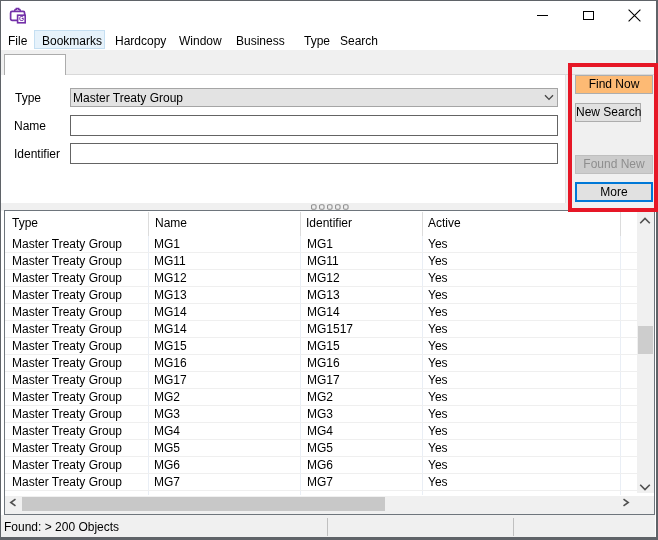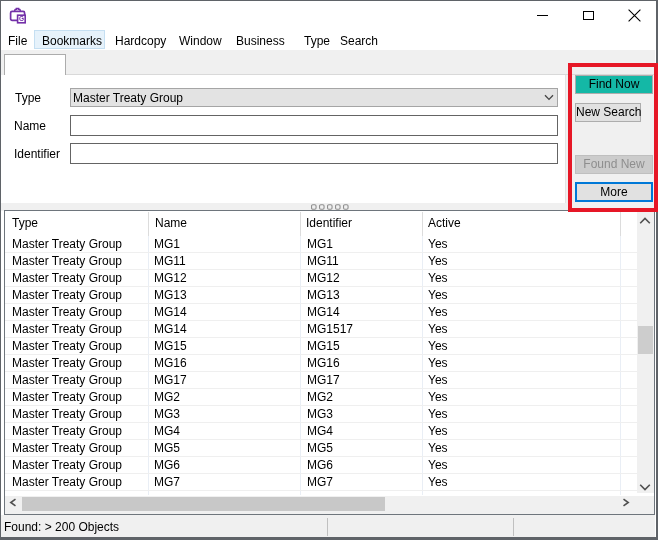--- a/index.html
+++ b/index.html
@@ -53,21 +53,21 @@
 
   <div class="abs" style="left:70px;top:88px;width:488px;height:19px;background:#e3e3e3;border:1px solid #a5a5a5;"></div>
   <div class="abs t12" style="left:73px;top:91px;">Master Treaty Group</div>
   <svg class="abs" style="left:544px;top:94px;" width="10" height="7" viewBox="0 0 10 7">
     <path d="M1 1.2 L5 5.4 L9 1.2" fill="none" stroke="#444" stroke-width="1.3"></path>
   </svg>
 
   <div class="abs" style="left:70px;top:115px;width:488px;height:21px;background:#fff;border:1px solid #646464;"></div>
   <div class="abs" style="left:70px;top:143px;width:488px;height:21px;background:#fff;border:1px solid #646464;"></div>
 
-  <div class="abs t12" style="left:575px;top:75px;width:78px;height:19px;background:#14b8a6;border:1px solid #adadad;text-align:center;line-height:17px;">Find Now</div>
+  <div class="abs t12" style="left:575px;top:75px;width:78px;height:19px;background:#fdba74;border:1px solid #adadad;text-align:center;line-height:17px;">Find Now</div>
   <div class="abs t12" style="left:575px;top:103px;width:66px;height:19px;background:#e1e1e1;border:1px solid #adadad;text-align:center;line-height:17px;">New Search</div>
   <div class="abs t12" style="left:575px;top:154.5px;width:78px;height:19px;background:#cccccc;border:1px solid #bfbfbf;text-align:center;line-height:17px;color:#8e8e8e;">Found New</div>
   <div class="abs t12" style="left:575px;top:181.5px;width:78px;height:20.5px;background:#e1e1e1;border:2px solid #0078d7;text-align:center;line-height:16px;">More</div>
 
   <div class="abs" style="left:568px;top:63px;width:90px;height:149px;border:4px solid #e61726;z-index:60;"></div>
 
   <svg class="abs" style="left:310.5px;top:204.2px;" width="38" height="6" viewBox="0 0 38 6">
     <rect x="0.55" y="0.7" width="4.5" height="4.5" rx="1.2" fill="none" stroke="#8f8f8f" stroke-width="1.1"></rect>
     <rect x="8.55" y="0.7" width="4.5" height="4.5" rx="1.2" fill="none" stroke="#8f8f8f" stroke-width="1.1"></rect>
     <rect x="16.55" y="0.7" width="4.5" height="4.5" rx="1.2" fill="none" stroke="#8f8f8f" stroke-width="1.1"></rect>

